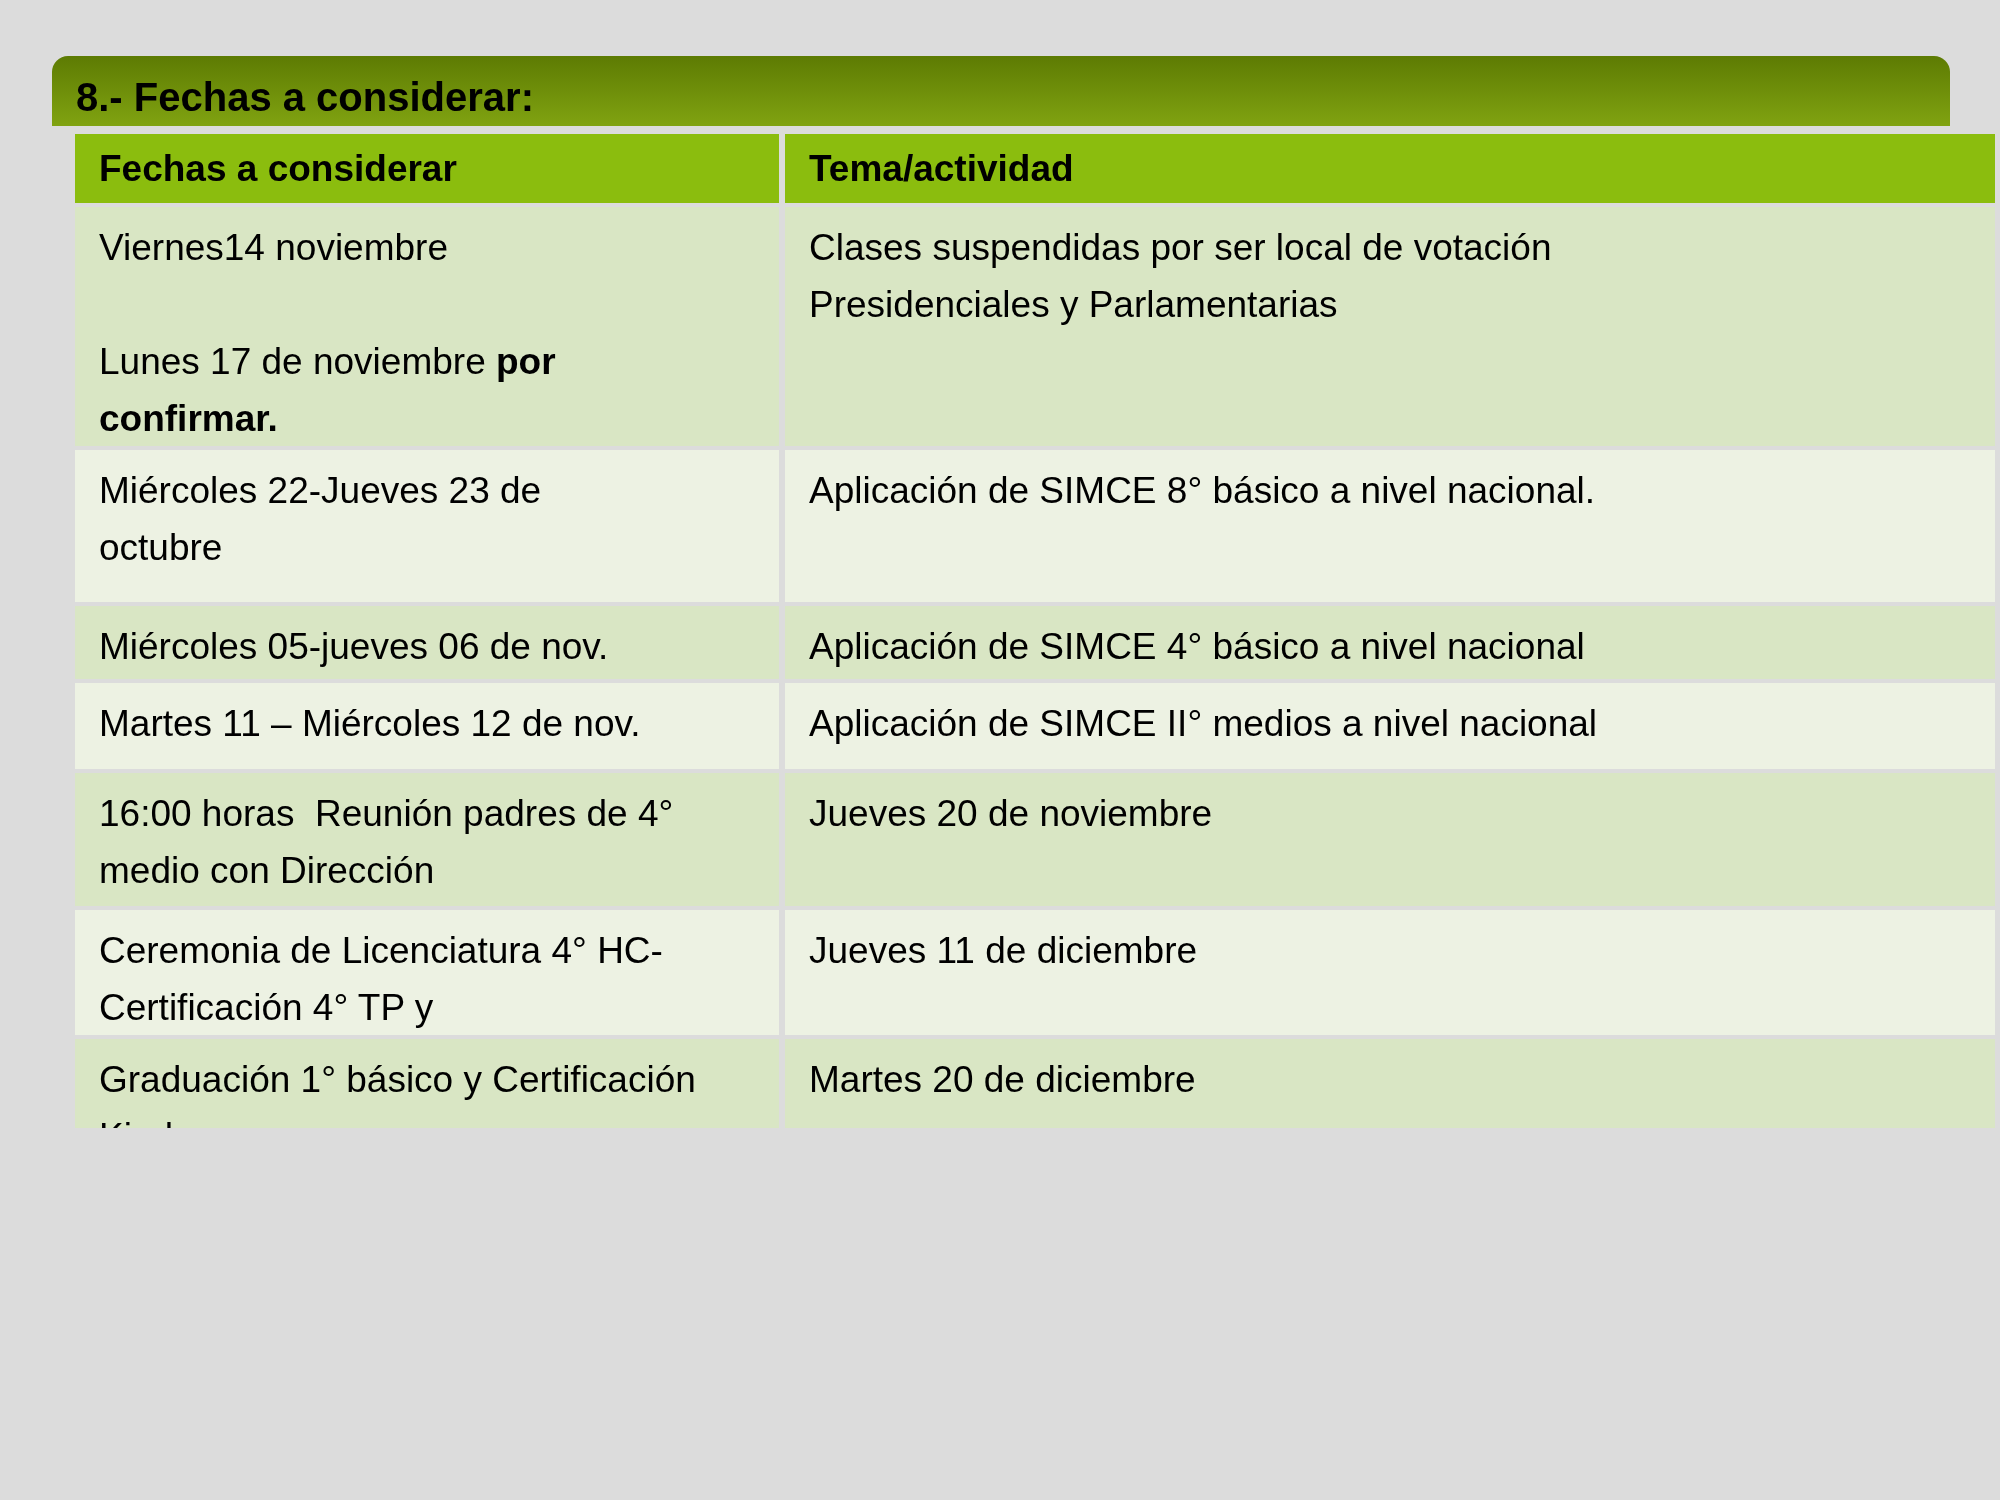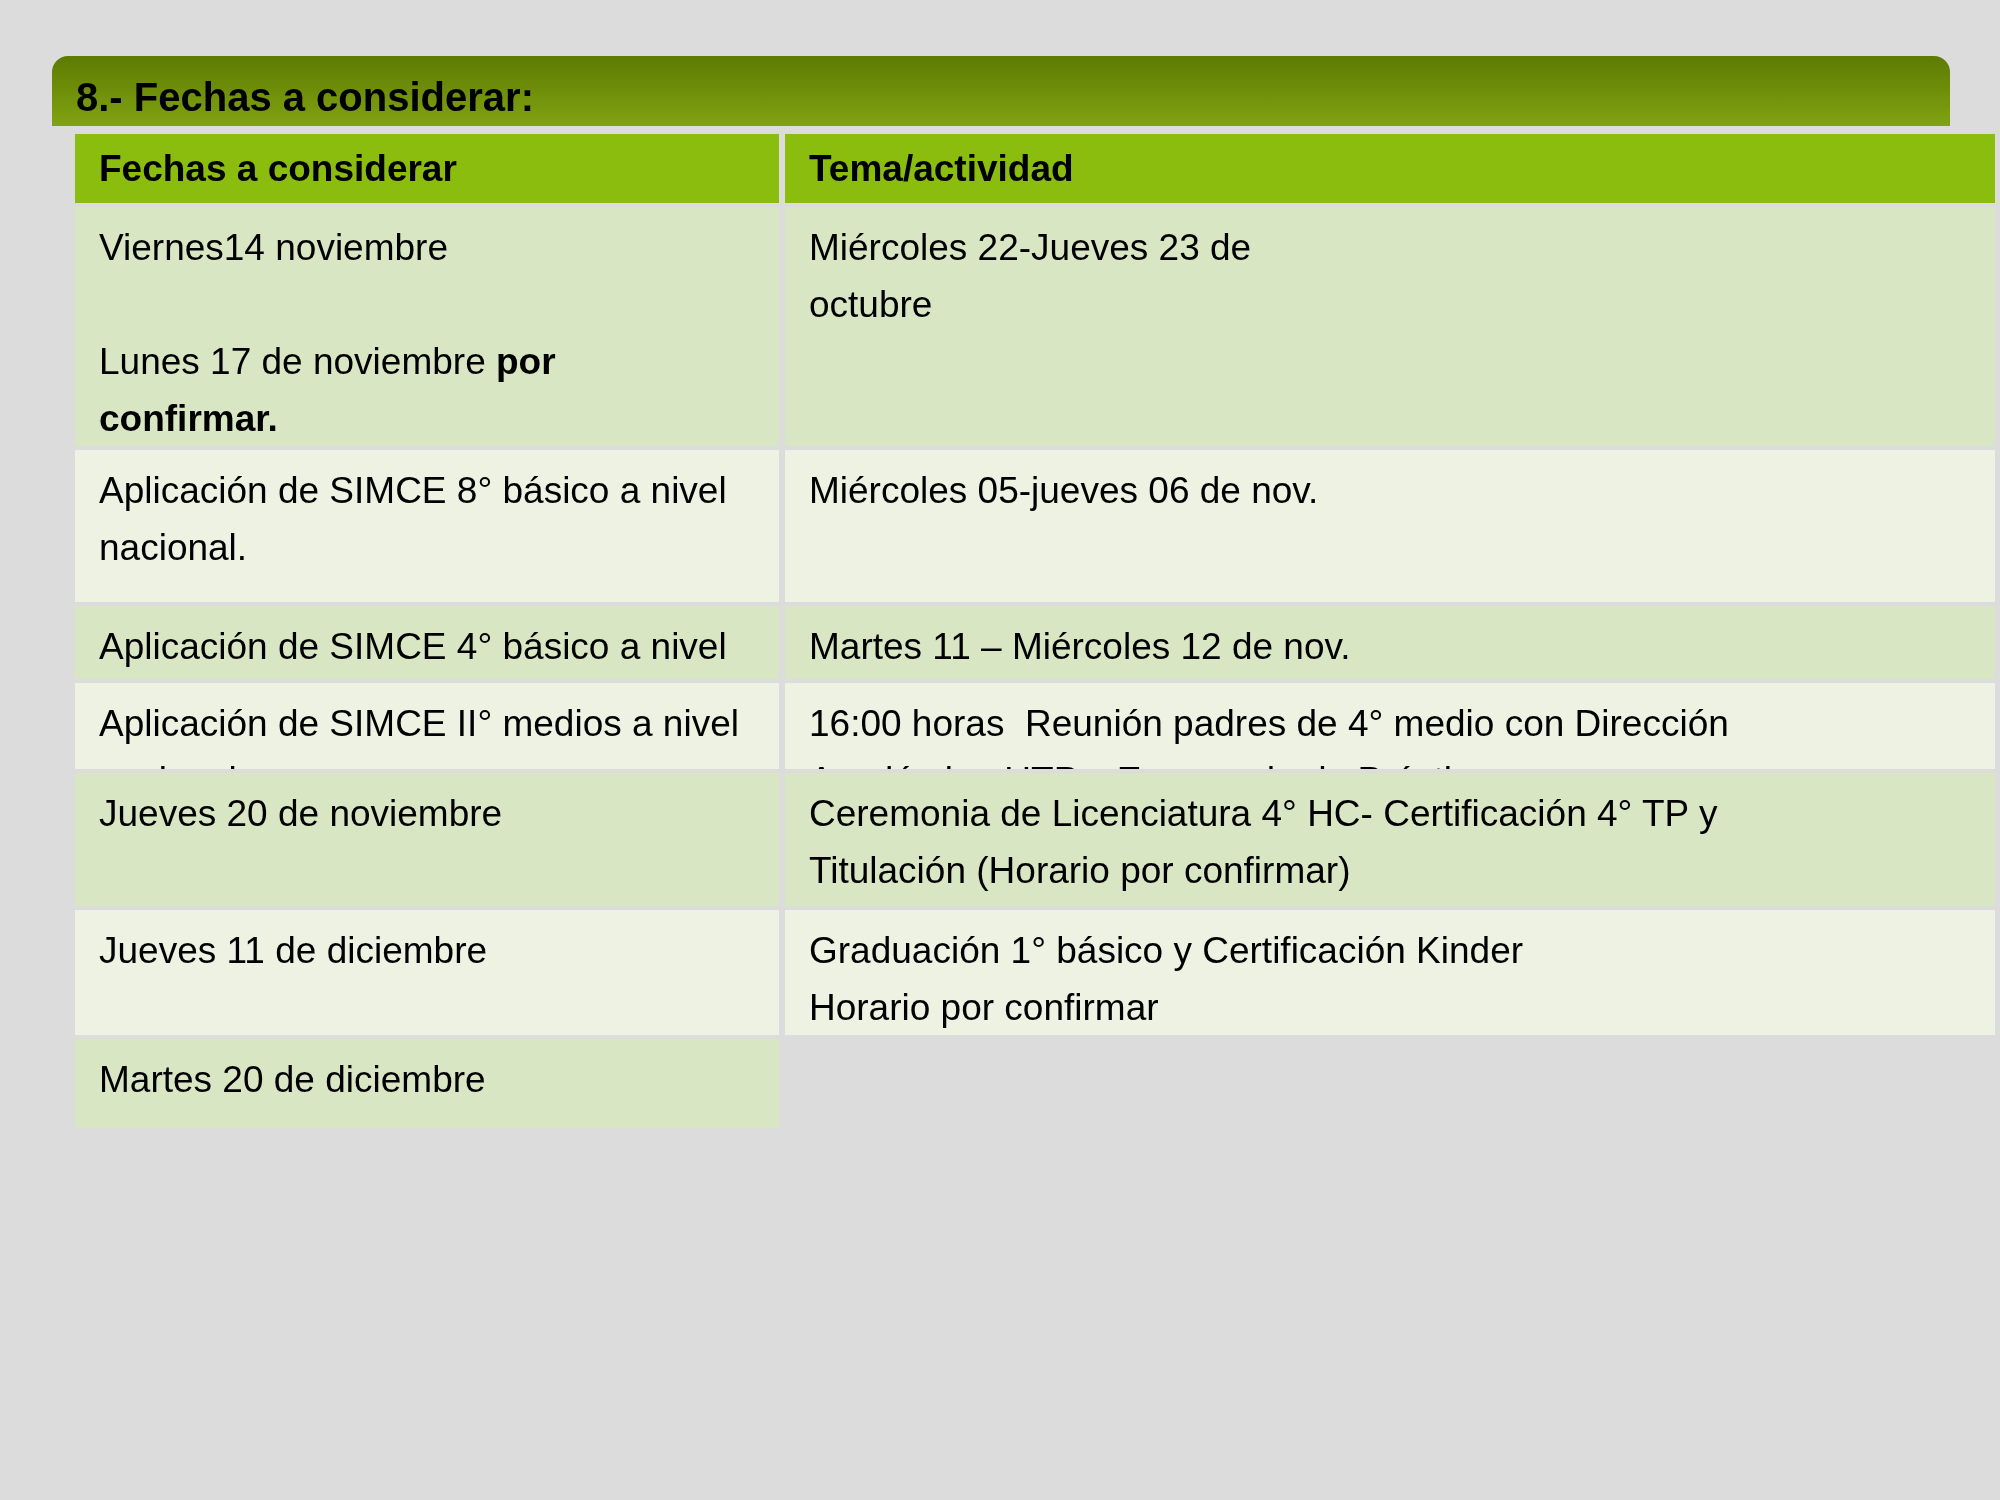--- a/index.html
+++ b/index.html
@@ -96,20 +96,22 @@
   </div>
 
   <div class="schedule-table" id="schedule-table">
     <div class="cell head">Fechas a considerar</div>
     <div class="cell head">Tema/actividad</div>
 
   <div class="cell body"><span>Viernes14 noviembre
 
 Lunes 17 de noviembre </span><span class="b">por
 confirmar.</span></div>
+      <div class="cell body"><span>Clases suspendidas por ser local de votación
+Presidenciales y Parlamentarias</span></div>
       <div class="cell body"><span>Miércoles 22-Jueves 23 de
 octubre</span></div>
       <div class="cell body"><span>Aplicación de SIMCE 8° básico a nivel nacional.</span></div>
       <div class="cell body"><span>Miércoles 05-jueves 06 de nov.</span></div>
       <div class="cell body"><span>Aplicación de SIMCE 4° básico a nivel nacional</span></div>
       <div class="cell body"><span>Martes 11 – Miércoles 12 de nov.</span></div>
       <div class="cell body"><span>Aplicación de SIMCE II° medios a nivel nacional</span></div>
       <div class="cell body"><span>16:00 horas  Reunión padres de 4° medio con Dirección
 Académica-UTP y Encargado de Práctica.</span></div>
       <div class="cell body"><span>Jueves 20 de noviembre</span></div>

